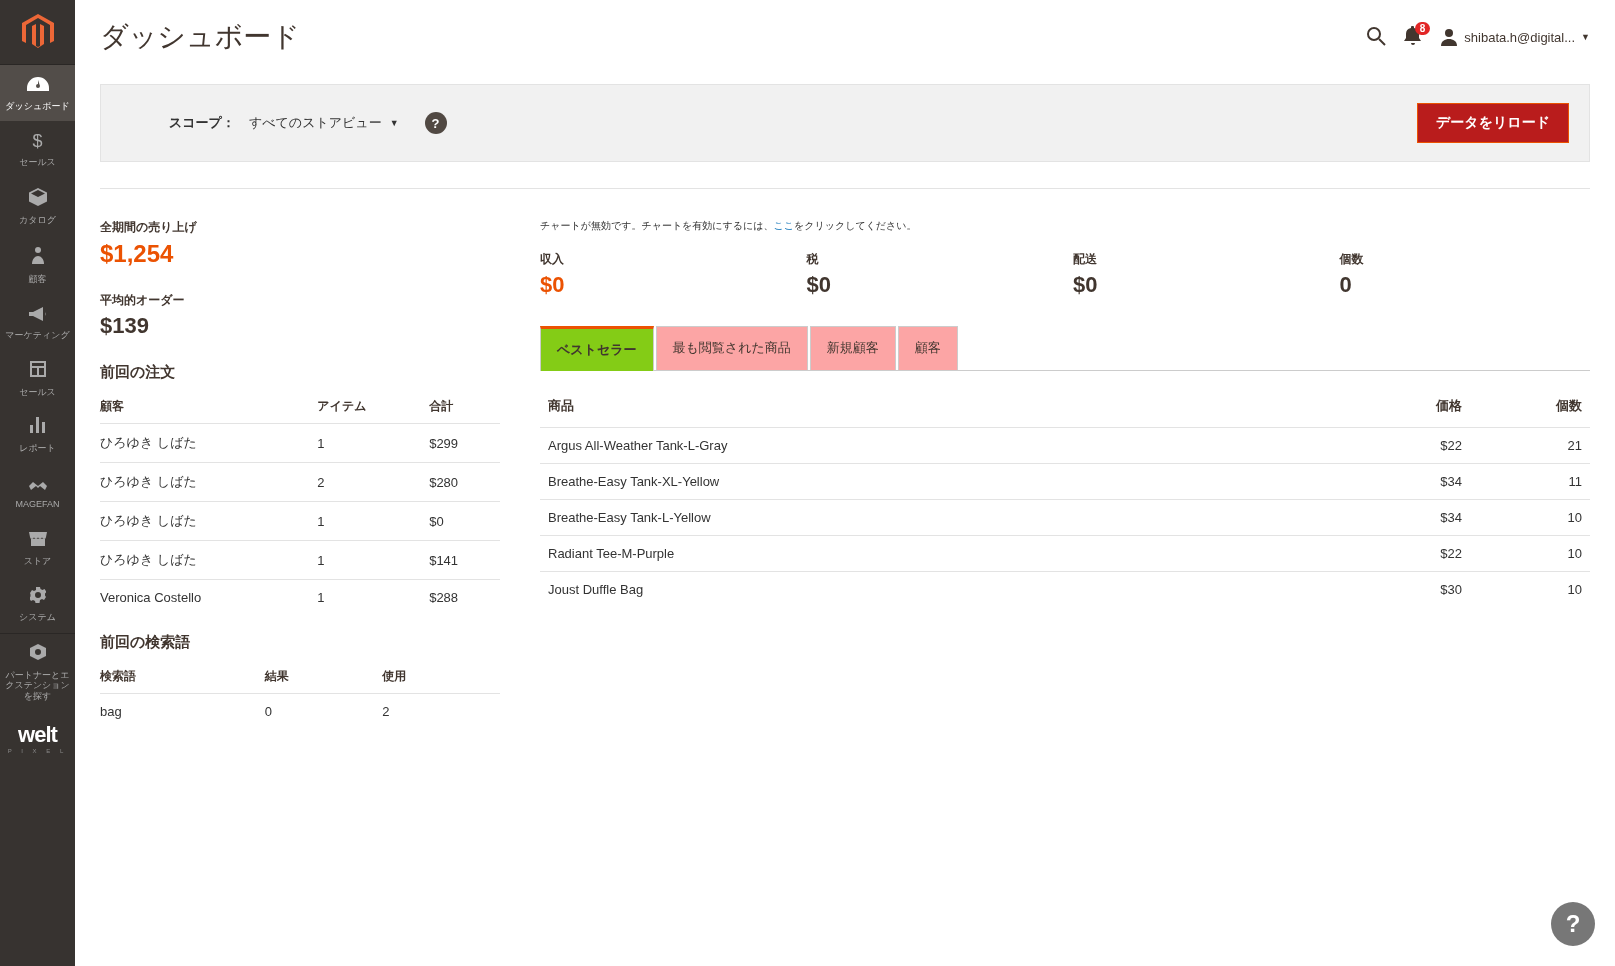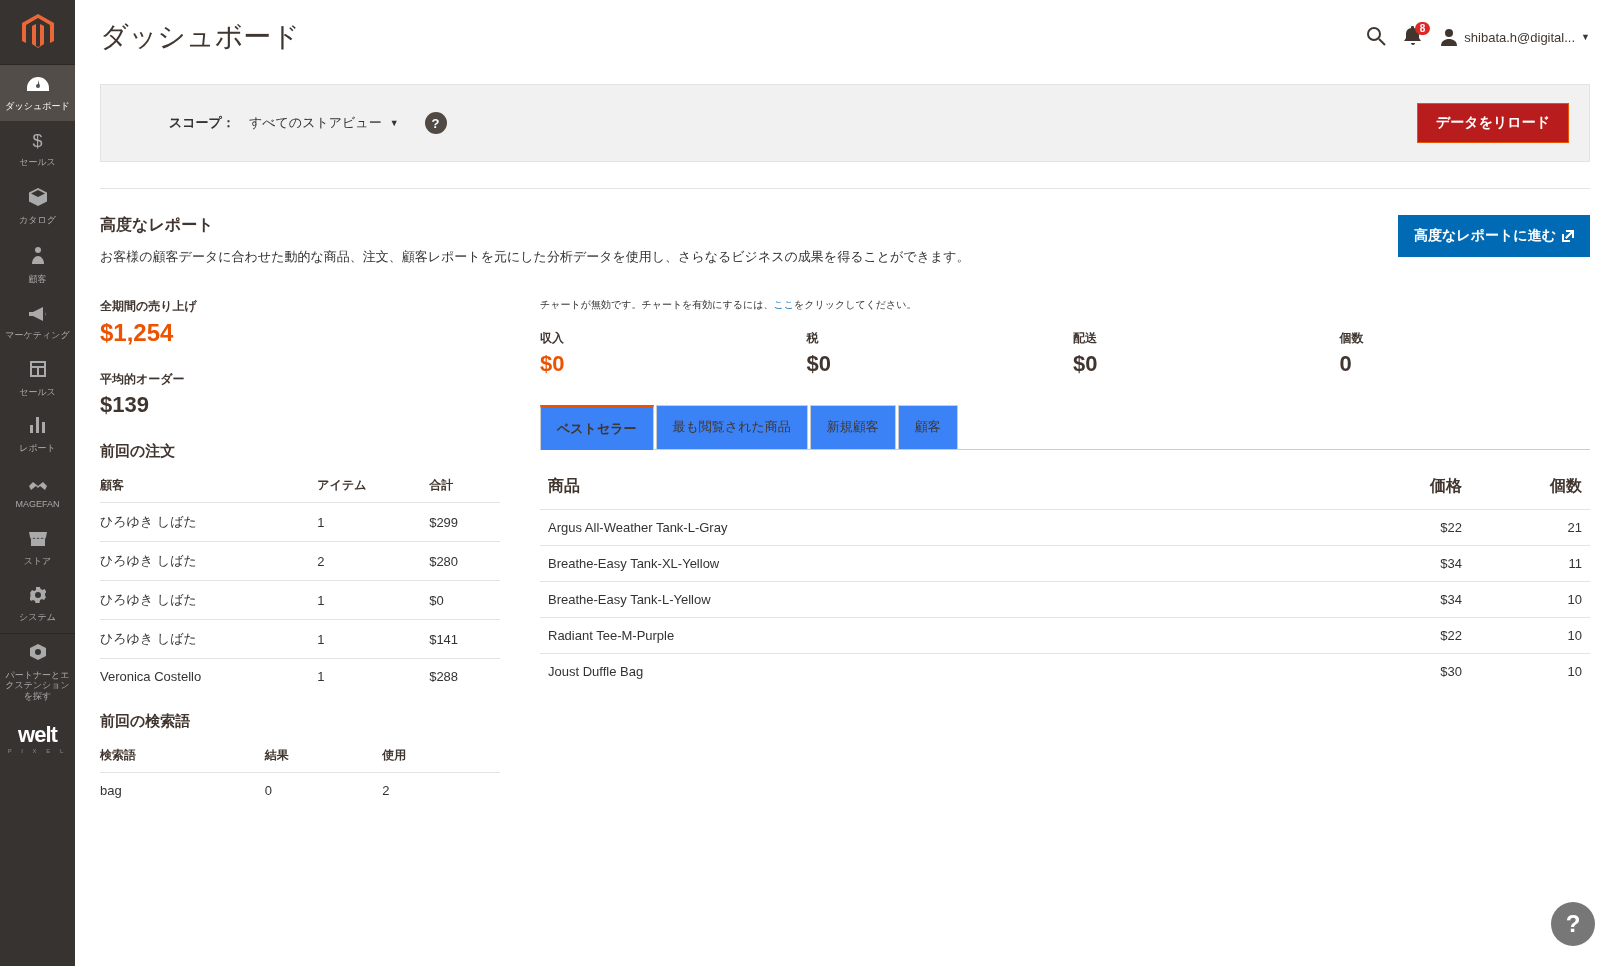--- a/index.html
+++ b/index.html
@@ -60,25 +60,25 @@
 .chart-notice { font-size: 10px; color: #333; margin-bottom: 18px; }
 .chart-notice a { color: #006bb4; text-decoration: none; cursor: pointer; }
 
 .stats-row { display: flex; gap: 16px; margin-bottom: 28px; }
 .stat-cell { flex: 1; }
 .stat-lbl { font-weight: 700; font-size: 12px; color: #41362f; margin-bottom: 4px; }
 .stat-val { font-size: 22px; font-weight: 700; color: #41362f; }
 .stat-val.accent { color: #eb5202; }
 
 .tabs { display: flex; border-bottom: 1px solid #ccc; }
-.tab { padding: 12px 16px; background: #3b82f6; border: 1px solid #ccc; border-bottom: none; margin-right: 2px; cursor: pointer; font-size: 13px; color: #41362f; position: relative; }
-.tab.active { background: #3b82f6; font-weight: 700; border-top: 3px solid #eb5202; margin-bottom: -1px; text-align: center; }
+.tab { padding: 12px 16px; background: #fca5a5; border: 1px solid #ccc; border-bottom: none; margin-right: 2px; cursor: pointer; font-size: 13px; color: #41362f; position: relative; }
+.tab.active { background: #84cc16; font-weight: 700; border-top: 3px solid #eb5202; margin-bottom: -1px; text-align: center; }
 
 table.wide { width: 100%; border-collapse: collapse; margin-top: 14px; }
-table.wide th { text-align: left; font-weight: 700; font-size: 16px; padding: 12px 8px; color: #41362f; }
+table.wide th { text-align: left; font-weight: 700; font-size: 13px; padding: 12px 8px; color: #41362f; }
 table.wide th.num, table.wide td.num { text-align: right; }
 table.wide td { padding: 10px 8px; border-top: 1px solid #e3e3e3; font-size: 13px; }
 
 .help-fab { position: fixed; right: 20px; bottom: 20px; width: 44px; height: 44px; border-radius: 50%; background: #777; color: #fff; display: flex; align-items: center; justify-content: center; font-size: 24px; font-weight: 700; cursor: pointer; }
 </style>
 </head>
 <body>
 
 <div class="page">
   <aside class="sidebar">
@@ -193,32 +193,20 @@
           <span>すべてのストアビュー</span>
           <span class="caret">▼</span>
         </span>
         <span class="help-circle">?</span>
       </div>
       <button class="btn-primary">データをリロード</button>
     </div>
 
     <div class="divider"></div>
 
-    <div class="adv-report">
-      <div>
-        <div class="adv-title">高度なレポート</div>
-        <div class="adv-desc">お客様の顧客データに合わせた動的な商品、注文、顧客レポートを元にした分析データを使用し、さらなるビジネスの成果を得ることができます。</div>
-      </div>
-      <button class="btn-secondary">
-        <span>高度なレポートに進む</span>
-        <svg width="12" height="12" viewBox="0 0 12 12">
-            <path fill="#fff" d="M4 0h8v8h-2V3.5L4.5 9 3 7.5 8.5 2H4V0zM0 4h2v6h6v2H0V4z"></path>
-          </svg>
-      </button>
-    </div>
 
     <div class="dash-body">
       <div class="col-left">
         <div class="metric-block">
           <div class="metric-label">全期間の売り上げ</div>
           <div class="metric-value-lg">$1,254</div>
         </div>
         <div class="metric-block">
           <div class="metric-label">平均的オーダー</div>
           <div class="metric-value-md">$139</div>

